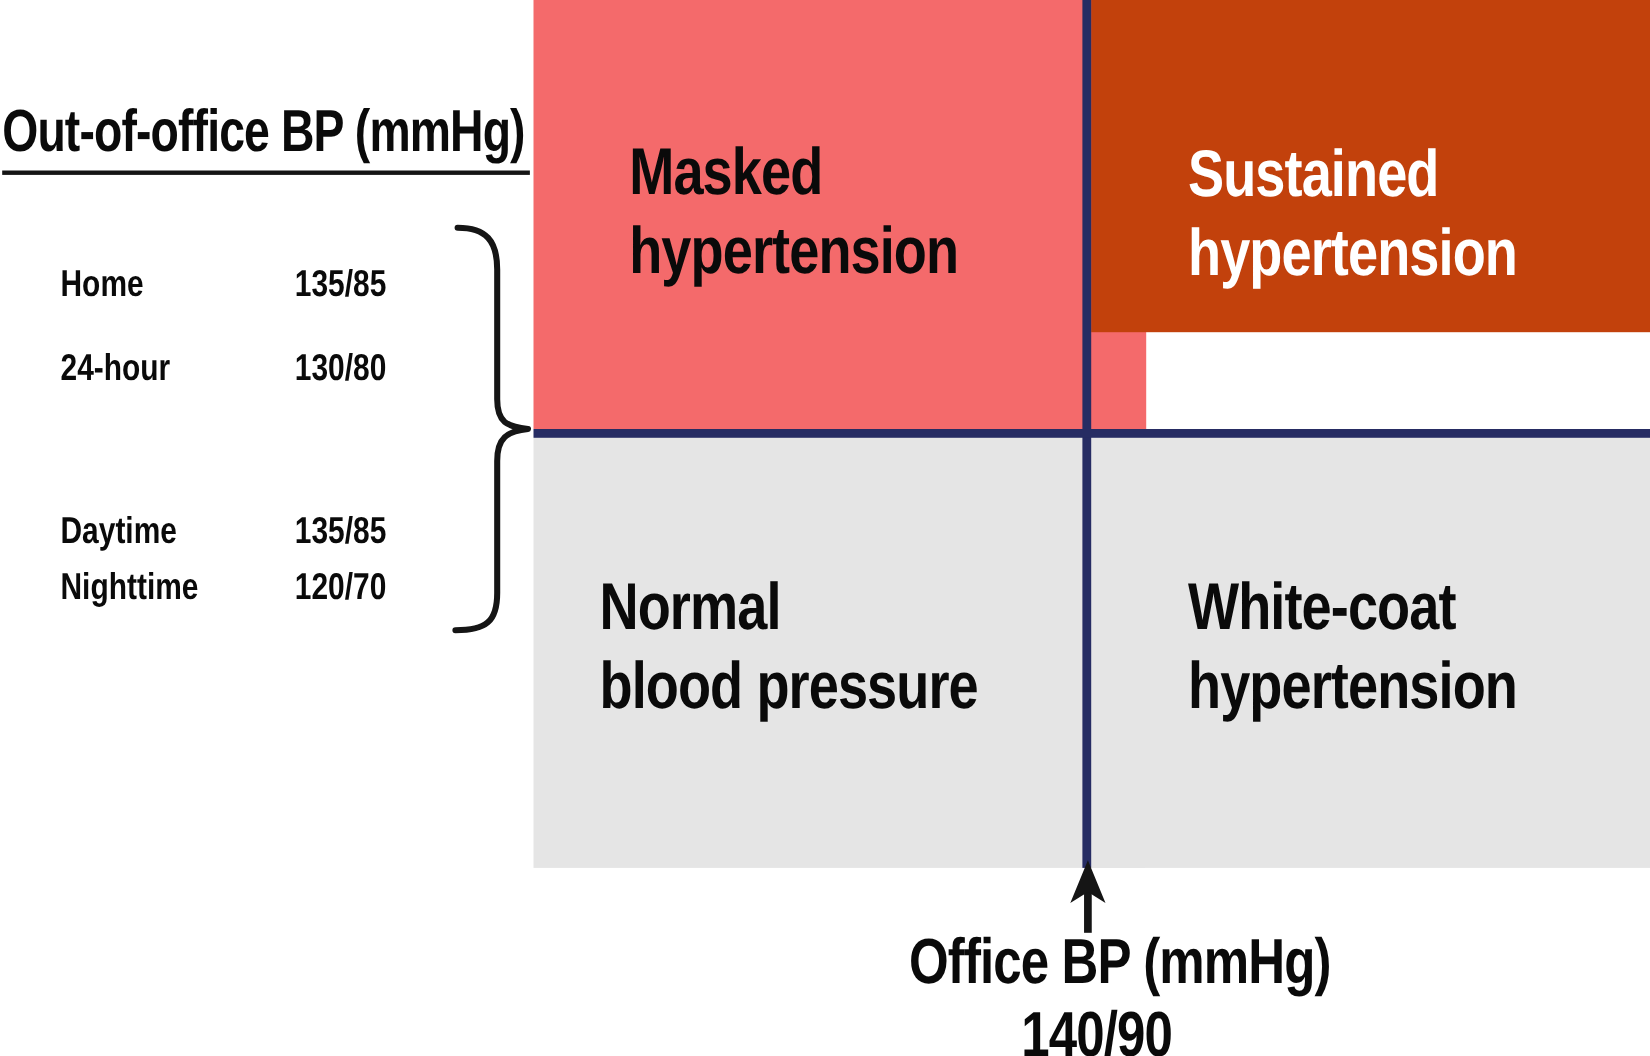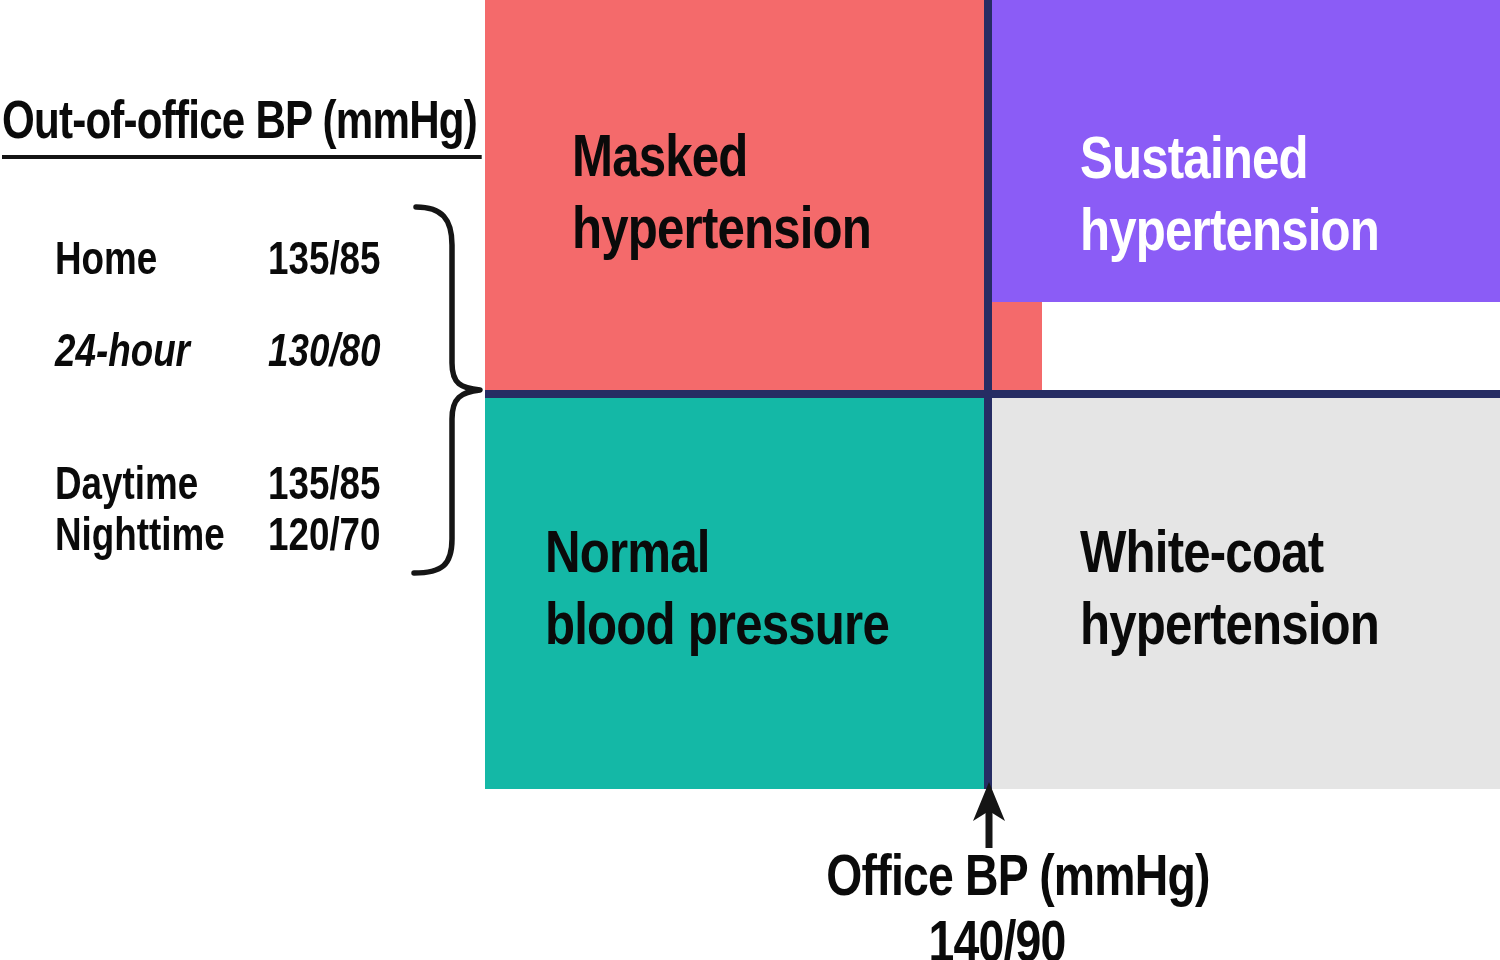--- a/index.html
+++ b/index.html
@@ -20,21 +20,21 @@
   .q-label span{display:block;}
   .divider{position:absolute;}
   
   .panel-title{
     position:absolute;left:2px;top:92px;
     font-size:54px;line-height:1.0;letter-spacing:-1px;white-space:nowrap;
     padding-bottom:9px;padding-right:6px;
     border-bottom:4px solid #141414;
     transform:scaleX(0.78);transform-origin:0 0;
   }
-  .bp-row{position:absolute;left:0;width:480px;height:52px;font-size:46px;line-height:52px;}
+  .bp-row{position:absolute;left:0;width:480px;height:52px;font-size:34px;line-height:52px;}
   .bp-row .lbl{position:absolute;left:55px;white-space:nowrap;transform:scaleX(0.8);transform-origin:0 0;}
   .bp-row .val{position:absolute;left:268px;white-space:nowrap;transform:scaleX(0.8);transform-origin:0 0;}
   
   .axis-label{
     position:absolute;white-space:nowrap;font-size:58px;line-height:1.0;letter-spacing:-1px;
     transform:translateX(-50%) scaleX(0.8);
   }
   svg{display:block;overflow:visible;}
 </style>
 </head>
@@ -42,28 +42,28 @@
 
 <div class="canvas">
 
   <div class="quad" style="left: 485px; top: 0px; width: 557px; height: 390px; background: rgb(244, 106, 107);">
     <div class="q-label" style="left: 87px; top: 120px; color: rgb(10, 10, 10);">
       <span>Masked</span>
       <span>hypertension</span>
     </div>
   </div>
 
-  <div class="quad" style="left: 992px; top: 0px; width: 508px; height: 302px; background: #8b5cf6;">
+  <div class="quad" style="left: 992px; top: 0px; width: 508px; height: 302px; background: #c2410c;">
     <div class="q-label" style="left: 88px; top: 122px; color: rgb(255, 255, 255);">
       <span>Sustained</span>
       <span>hypertension</span>
     </div>
   </div>
 
-  <div class="quad" style="left: 485px; top: 398px; width: 556px; height: 391px; background: #14b8a6;">
+  <div class="quad" style="left: 485px; top: 398px; width: 556px; height: 391px; background: #e5e5e5;">
     <div class="q-label" style="left: 60px; top: 118px; color: rgb(10, 10, 10);">
       <span>Normal</span>
       <span>blood pressure</span>
     </div>
   </div>
 
   <div class="quad" style="left: 992px; top: 398px; width: 603px; height: 391px; background: #e5e5e5;">
     <div class="q-label" style="left: 88px; top: 118px; color: rgb(10, 10, 10);">
       <span>White-coat</span>
       <span>hypertension</span>
@@ -72,21 +72,21 @@
 
   <div class="divider" style="left: 984px; top: 0px; width: 8px; height: 789px; background: rgb(38, 44, 99);"></div>
   <div class="divider" style="left: 485px; top: 390px; width: 1015px; height: 8px; background: rgb(38, 44, 99);"></div>
 
   <div class="panel-title">Out-of-office BP (mmHg)</div>
 
   <div class="bp-row" style="top:232px;">
     <span class="lbl">Home</span>
     <span class="val">135/85</span>
   </div>
-  <div class="bp-row" style="top:324px;font-style:italic;">
+  <div class="bp-row" style="top:308px;">
     <span class="lbl">24-hour</span>
     <span class="val">130/80</span>
   </div>
   <div class="bp-row" style="top:417px;margin-top:40px;">
     <span class="lbl">Daytime</span>
     <span class="val">135/85</span>
   </div>
   <div class="bp-row" style="top:508px;">
     <span class="lbl">Nighttime</span>
     <span class="val">120/70</span>

